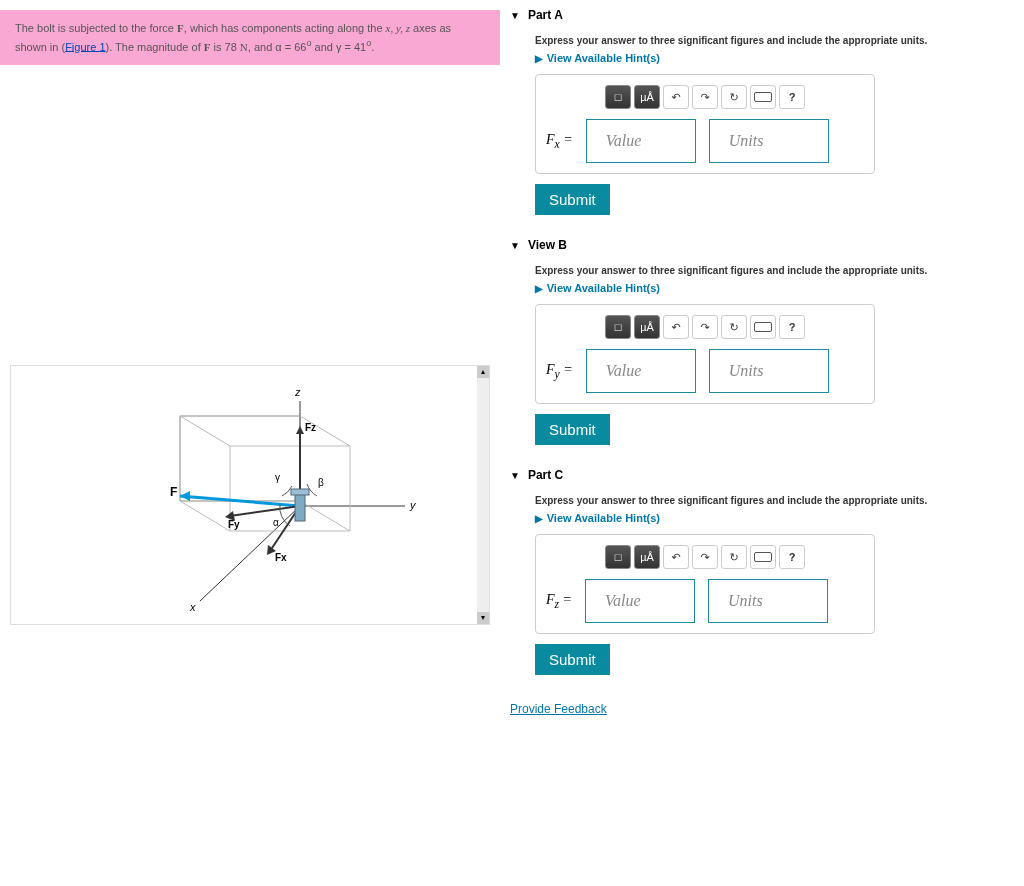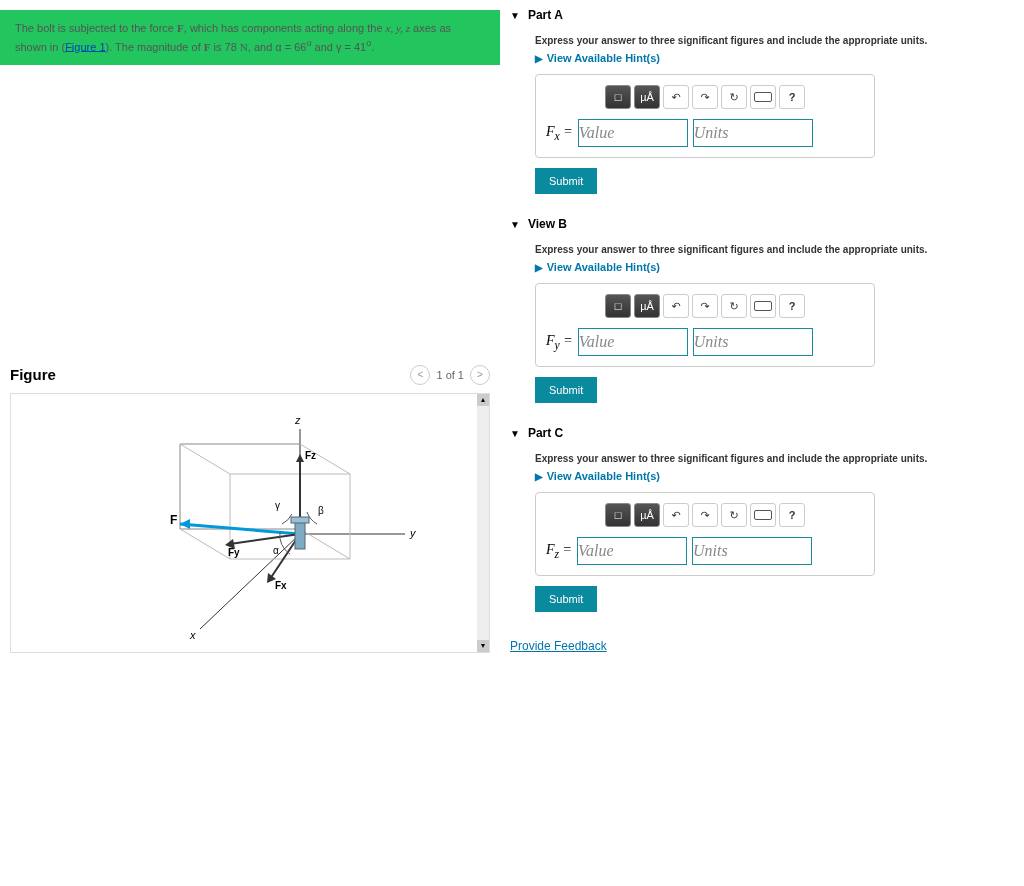--- a/index.html
+++ b/index.html
@@ -1,40 +1,40 @@
 <!DOCTYPE html>
 <html><head>
   <meta charset="utf-8">
   <style>
     * { box-sizing: border-box; margin: 0; padding: 0; }
     body { font-family: Arial, Helvetica, sans-serif; font-size: 12px; background: #fff; width: 1024px; }
     .container { display: flex; }
     .left-col { width: 500px; padding: 10px 0 0 0; }
     .right-col { width: 524px; padding: 0 10px 10px 10px; }
-    .problem-statement { background: #22c55e; padding: 10px 15px; font-size: 11px; color: #555; line-height: 1.5; }
+    .problem-statement { background: #f9a8d4; padding: 10px 15px; font-size: 11px; color: #555; line-height: 1.5; }
     .problem-statement a { color: #0047b3; text-decoration: underline; }
     .bold { font-weight: bold; font-family: 'Times New Roman', serif; }
     .part-header { display: flex; align-items: center; font-weight: bold; font-size: 12px; padding: 8px 0; cursor: pointer; }
     .part-header .tri { margin-right: 8px; font-size: 10px; }
     .part-body { padding: 5px 0 15px 25px; }
     .question-text { font-size: 12px; color: #555; margin-bottom: 6px; }
     .instruction { font-size: 10px; font-weight: bold; color: #333; margin-bottom: 6px; }
     .hints-link { color: #0077aa; font-size: 11px; font-weight: bold; cursor: pointer; display: flex; align-items: center; margin-bottom: 10px; }
     .hints-link .tri-right { margin-right: 4px; font-size: 10px; }
     .answer-box { border: 1px solid #ccc; border-radius: 4px; padding: 10px; width: 340px; background: #fff; }
     .toolbar { display: flex; gap: 3px; justify-content: center; margin-bottom: 10px; }
     .tool-btn { width: 26px; height: 24px; border: 1px solid #888; border-radius: 3px; background: linear-gradient(#555,#333); cursor: pointer; display:flex; align-items:center; justify-content:center; color:#fff; font-size:11px;}
     .tool-btn.light { background: #fff; color: #333; border: 1px solid #ccc; }
     .tool-btn.help { background:#fff; color:#333; border:1px solid #ccc; font-weight:bold; }
-    .input-row { display:flex; align-items:center; gap:5px; }
+    .input-row { display:flex; align-items:center; gap:13px; }
     .input-label { font-style: italic; font-family:'Times New Roman',serif; font-size:14px; }
-    .value-input, .units-input { border: 1px solid #1b8a9e; height: 28px; font-family:'Times New Roman',serif; font-style:italic; font-size:16px; color:#888; padding: 0 0; display:flex; align-items:center; }
+    .value-input, .units-input { border: 1px solid #1b8a9e; height: 44px; font-family:'Times New Roman',serif; font-style:italic; font-size:16px; color:#888; padding: 0 19px; display:flex; align-items:center; }
     .value-input { width: 110px; }
     .units-input { width: 120px; }
-    .submit-btn { background: #0a8a9e; color: #fff; border: none; padding: 7px 14px; font-size: 11px; margin-top: 10px; cursor: pointer; }
+    .submit-btn { background: #0a8a9e; color: #fff; border: none; padding: 7px 14px; font-size: 15px; margin-top: 10px; cursor: pointer; }
     .figure-section { margin-top: 300px; padding: 0 10px; }
     .figure-header { display:flex; justify-content:space-between; align-items:center; margin-bottom: 8px; }
     .figure-title { font-weight: bold; font-size: 15px; }
     .figure-nav { display:flex; align-items:center; gap:6px; font-size:11px; color:#666; }
     .nav-btn { width:20px; height:20px; border-radius:50%; border:1px solid #ccc; background:#fff; cursor:pointer; display:flex; align-items:center; justify-content:center; font-size:10px; color:#999;}
     .figure-area { border:1px solid #ddd; height:260px; position:relative; overflow:hidden; }
     .scrollbar { position:absolute; right:0; top:0; bottom:0; width:12px; background:#eee; }
     .scroll-up, .scroll-down { position:absolute; width:12px; height:12px; background:#ccc; font-size:8px; display:flex; align-items:center; justify-content:center; }
     .scroll-up { top:0; } .scroll-down { bottom:0; }
     .feedback-link { color: #0077aa; font-size: 12px; text-decoration: underline; cursor: pointer; margin-top: 12px; display:inline-block; }
@@ -45,28 +45,20 @@
 </head>
 <body>
 
 <div class="container">
   <div class="left-col">
     <div class="problem-statement">
       <span>The bolt is subjected to the force </span><span class="bold">F</span><span>, which has components acting along the </span><span style="font-style:italic;font-family:'Times New Roman',serif">x, y, z</span><span> axes as shown in (</span><a href="#">Figure 1</a><span>). The magnitude of </span><span class="bold">F</span><span> is 78 </span><span style="font-family:'Times New Roman',serif">N</span><span>, and α = 66</span><span class="sup">o</span><span> and γ = 41</span><span class="sup">o</span><span>.</span>
     </div>
 
     <div class="figure-section">
-      <div class="figure-header">
-        <div class="figure-title">Figure</div>
-        <div class="figure-nav">
-          <button class="nav-btn">&lt;</button>
-          <span>1 of 1</span>
-          <button class="nav-btn">&gt;</button>
-        </div>
-      </div>
       <div class="figure-area">
         <svg class="diag" width="360" height="240">
           <line x1="230" y1="130" x2="230" y2="25" stroke="#333" stroke-width="1"></line>
           <text x="225" y="20" font-size="11" font-style="italic">z</text>
           <line x1="230" y1="130" x2="335" y2="130" stroke="#333" stroke-width="1"></line>
           <text x="340" y="133" font-size="11" font-style="italic">y</text>
           <line x1="230" y1="130" x2="130" y2="225" stroke="#333" stroke-width="1"></line>
           <text x="120" y="235" font-size="11" font-style="italic">x</text>
 
           <polygon points="110,125 230,125 230,40 110,40" fill="none" stroke="#888" stroke-width="1"></polygon>

